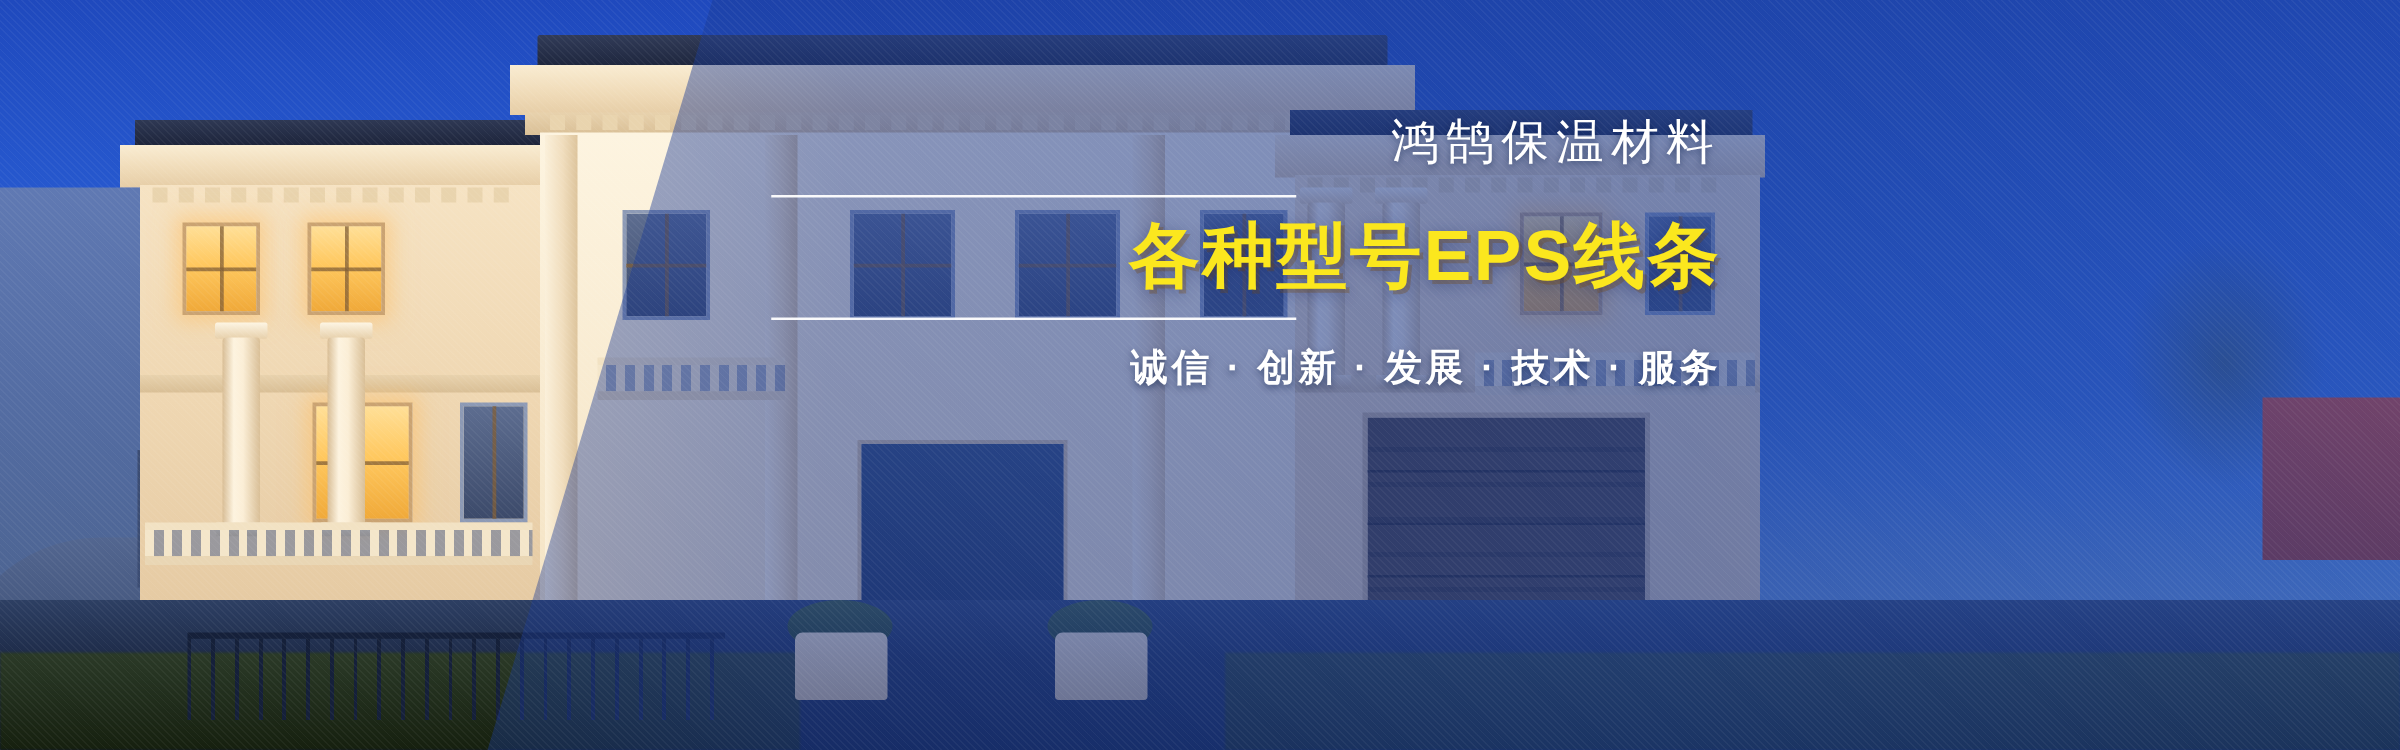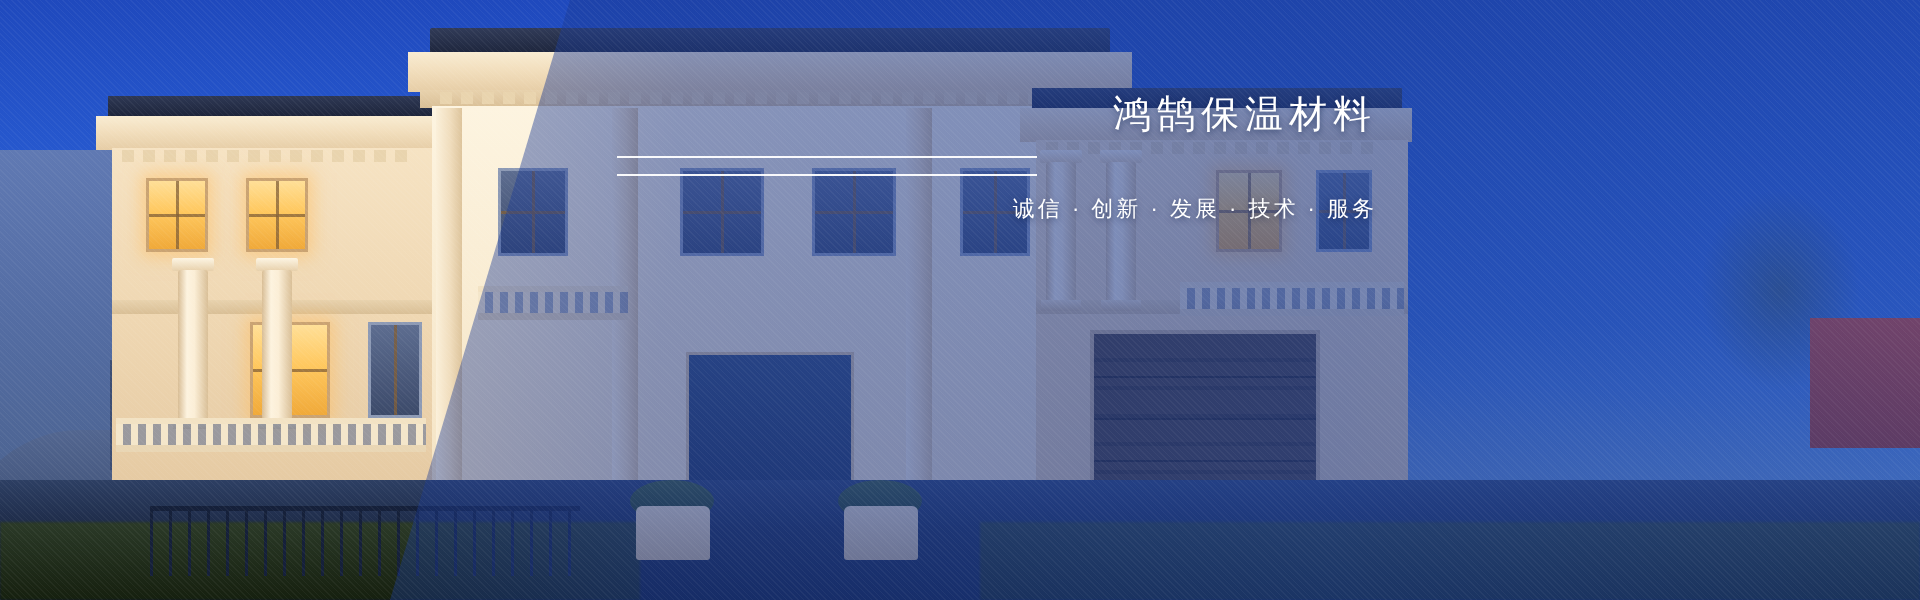--- a/index.html
+++ b/index.html
@@ -182,23 +182,23 @@
     color:#fbe71e;
     font-size:57px;
     font-weight:bold;
     letter-spacing:2px;
     line-height:1.16;
     white-space:nowrap;
     text-shadow:3px 3px 0 rgba(120,70,0,.28), 0 3px 12px rgba(20,30,90,.45);
   }
   .slogan{
     color:#ffffff;
-    font-size:22px;
+    font-size:30px;
     letter-spacing:3px;
-    font-weight:400;
+    font-weight:700;
     white-space:nowrap;
     text-shadow:0 2px 6px rgba(0,20,60,.5);
   }
 </style>
 </head>
 <body>
 
 <div class="banner">
 
   <div class="sky"></div>
@@ -393,17 +393,18 @@
   <div class="fence"></div>
 
   <div class="panel"></div>
   <div class="panel-edge"></div>
 
   <div class="texture"></div>
 
   <div class="copy">
     <div class="brand">鸿鹄保温材料</div>
     <div class="rule"></div>
+    <div class="headline">各种型号EPS线条</div>
     <div class="rule bottom"></div>
     <div class="slogan">诚信 · 创新 · 发展 · 技术 · 服务</div>
   </div>
 
 </div>
 
 </body></html>

